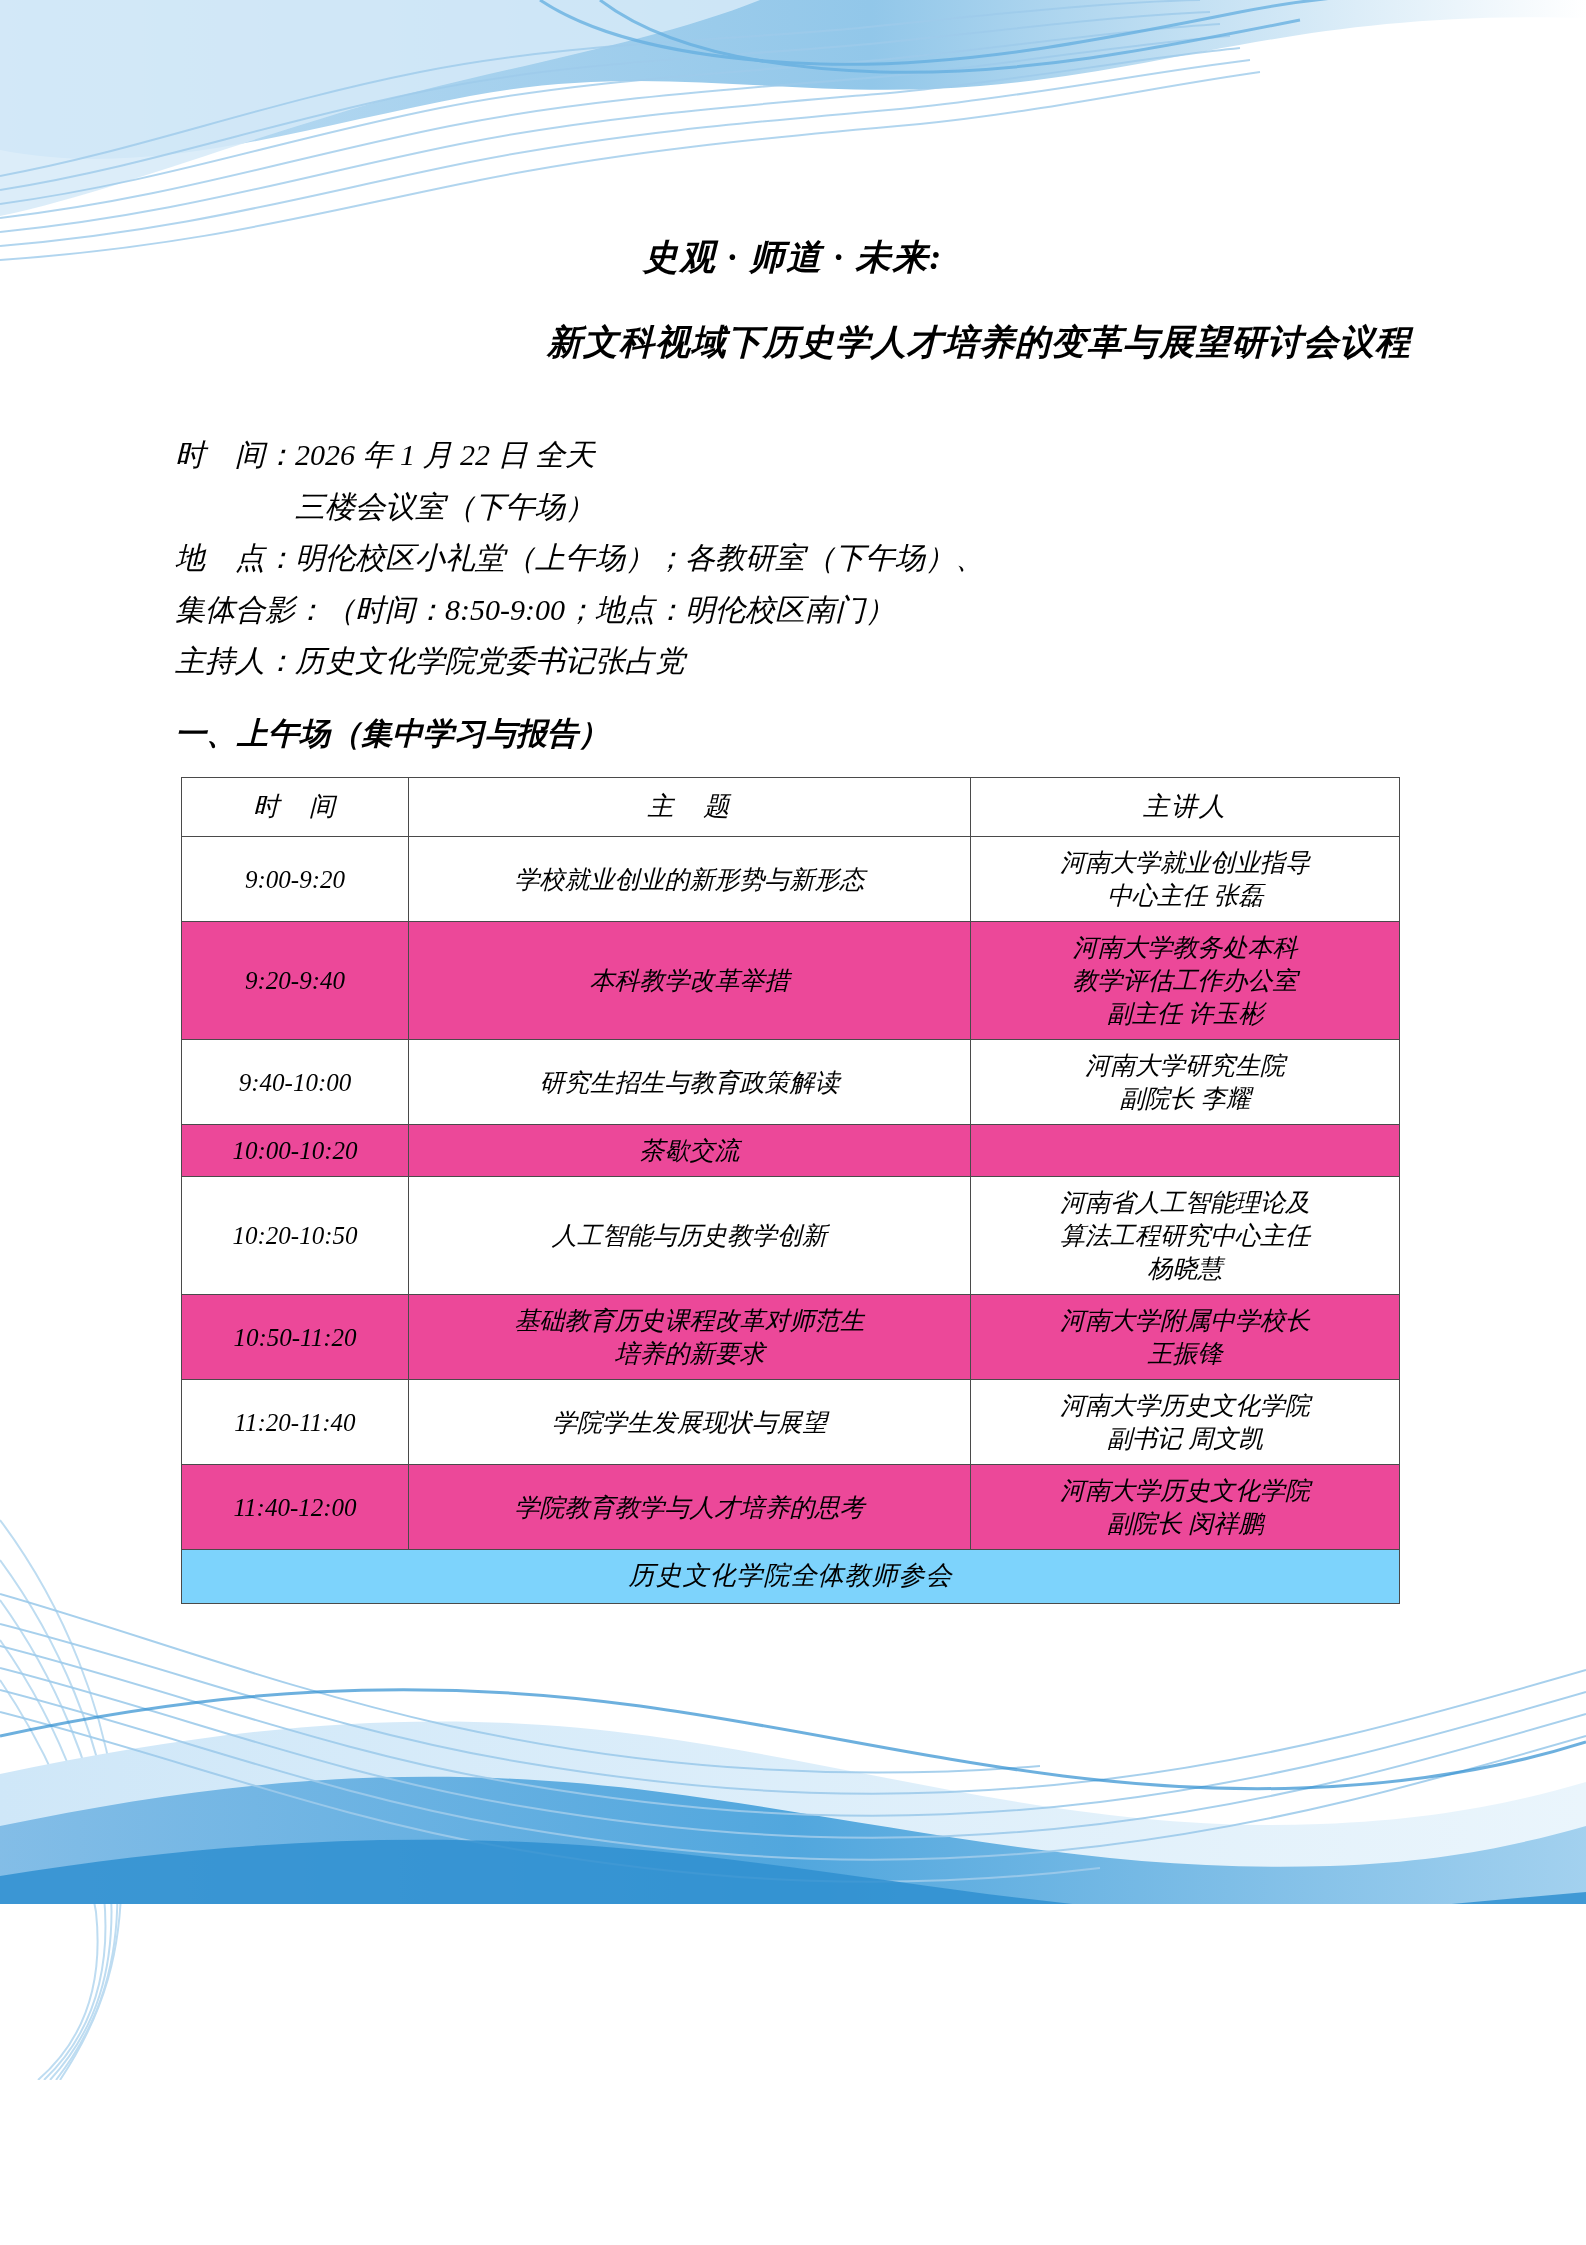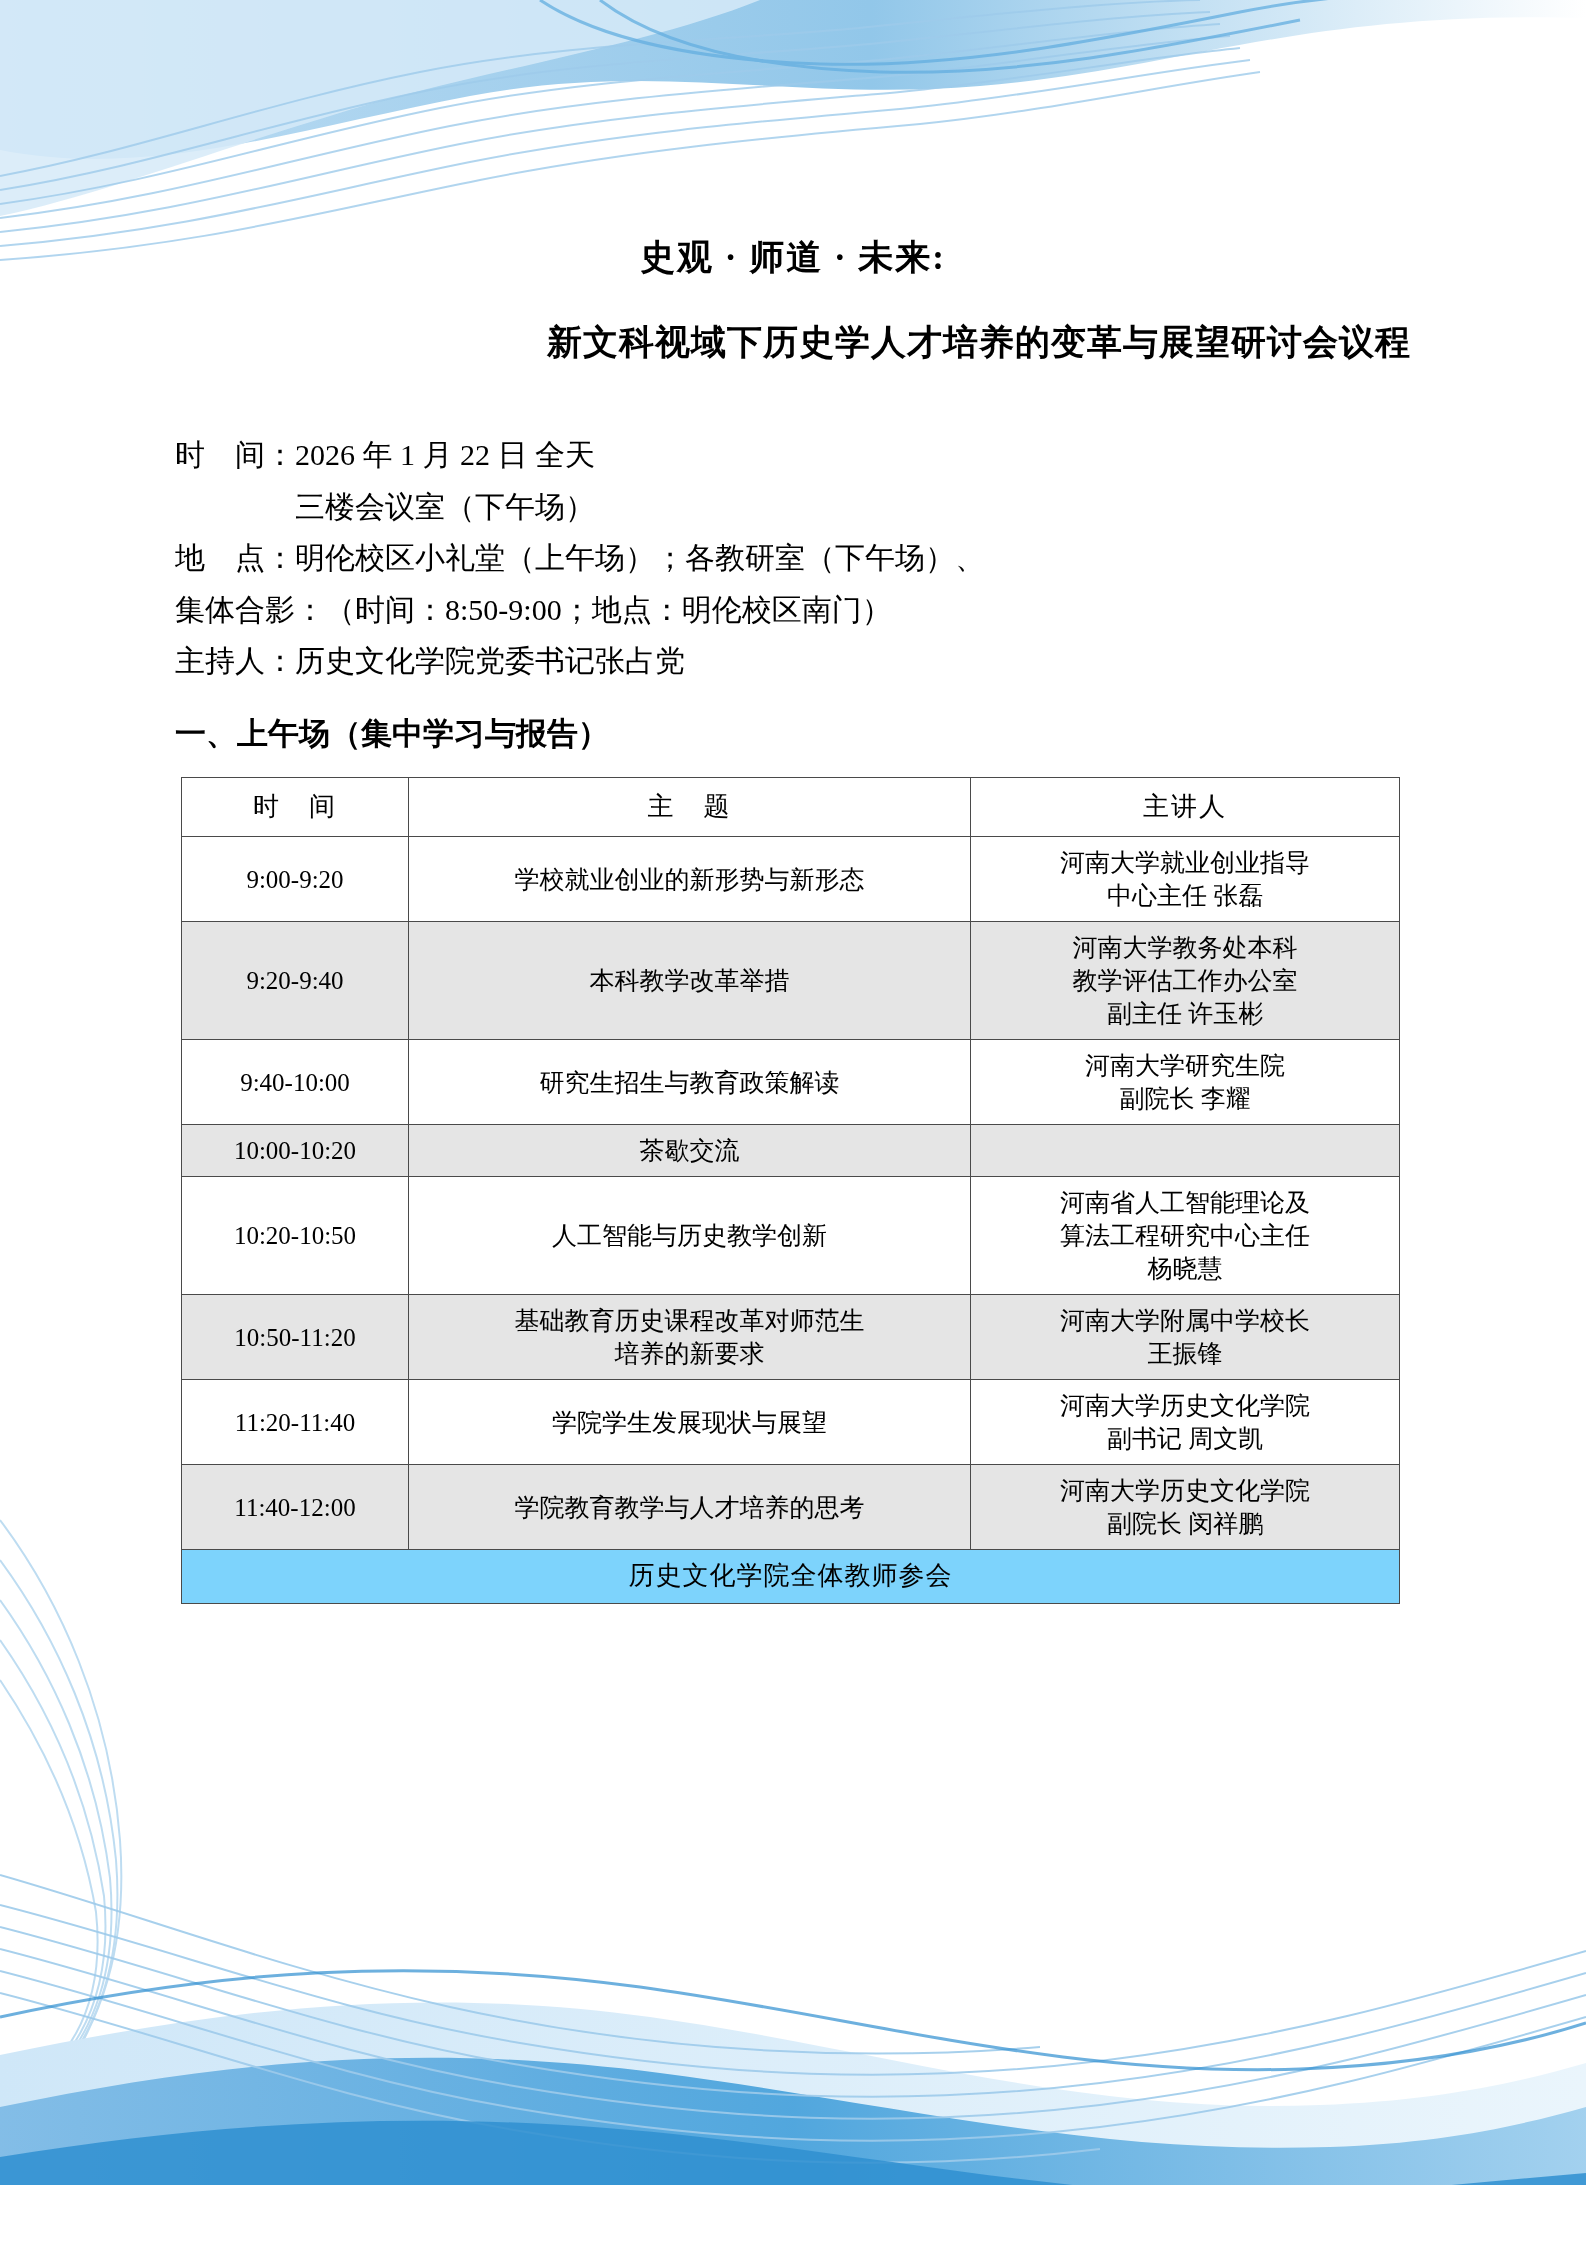--- a/index.html
+++ b/index.html
@@ -10,22 +10,23 @@
     width: 1586px;
     height: 2245px;
     background: #ffffff;
     font-family: "Liberation Serif", "DejaVu Serif", serif;
     overflow: hidden;
     position: relative;
   }
   .page {
     position: relative;
     width: 1586px;
-    height: 2185px;
+    height: 1904px;
     box-sizing: border-box;
+    font-style: italic;
   }
   
   .deco {
     position: absolute;
     pointer-events: none;
   }
   .deco-top {
     top: 0;
     left: 0;
     width: 1586px;
@@ -108,21 +109,21 @@
   }
   table.agenda th {
     letter-spacing: 2px;
     font-size: 26px;
     padding: 12px 8px;
   }
   col.c-time { width: 227px; }
   col.c-topic { width: 562px; }
   col.c-speaker { width: 429px; }
   tr.shade td {
-    background: #e5e5e5;
+    background: #ec4899;
   }
   tr.plain td {
     background: #ffffff;
   }
   .footer-row td {
     background: #7dd3fc;
     letter-spacing: 1px;
     padding: 14px 8px;
     font-size: 26px;
   }

